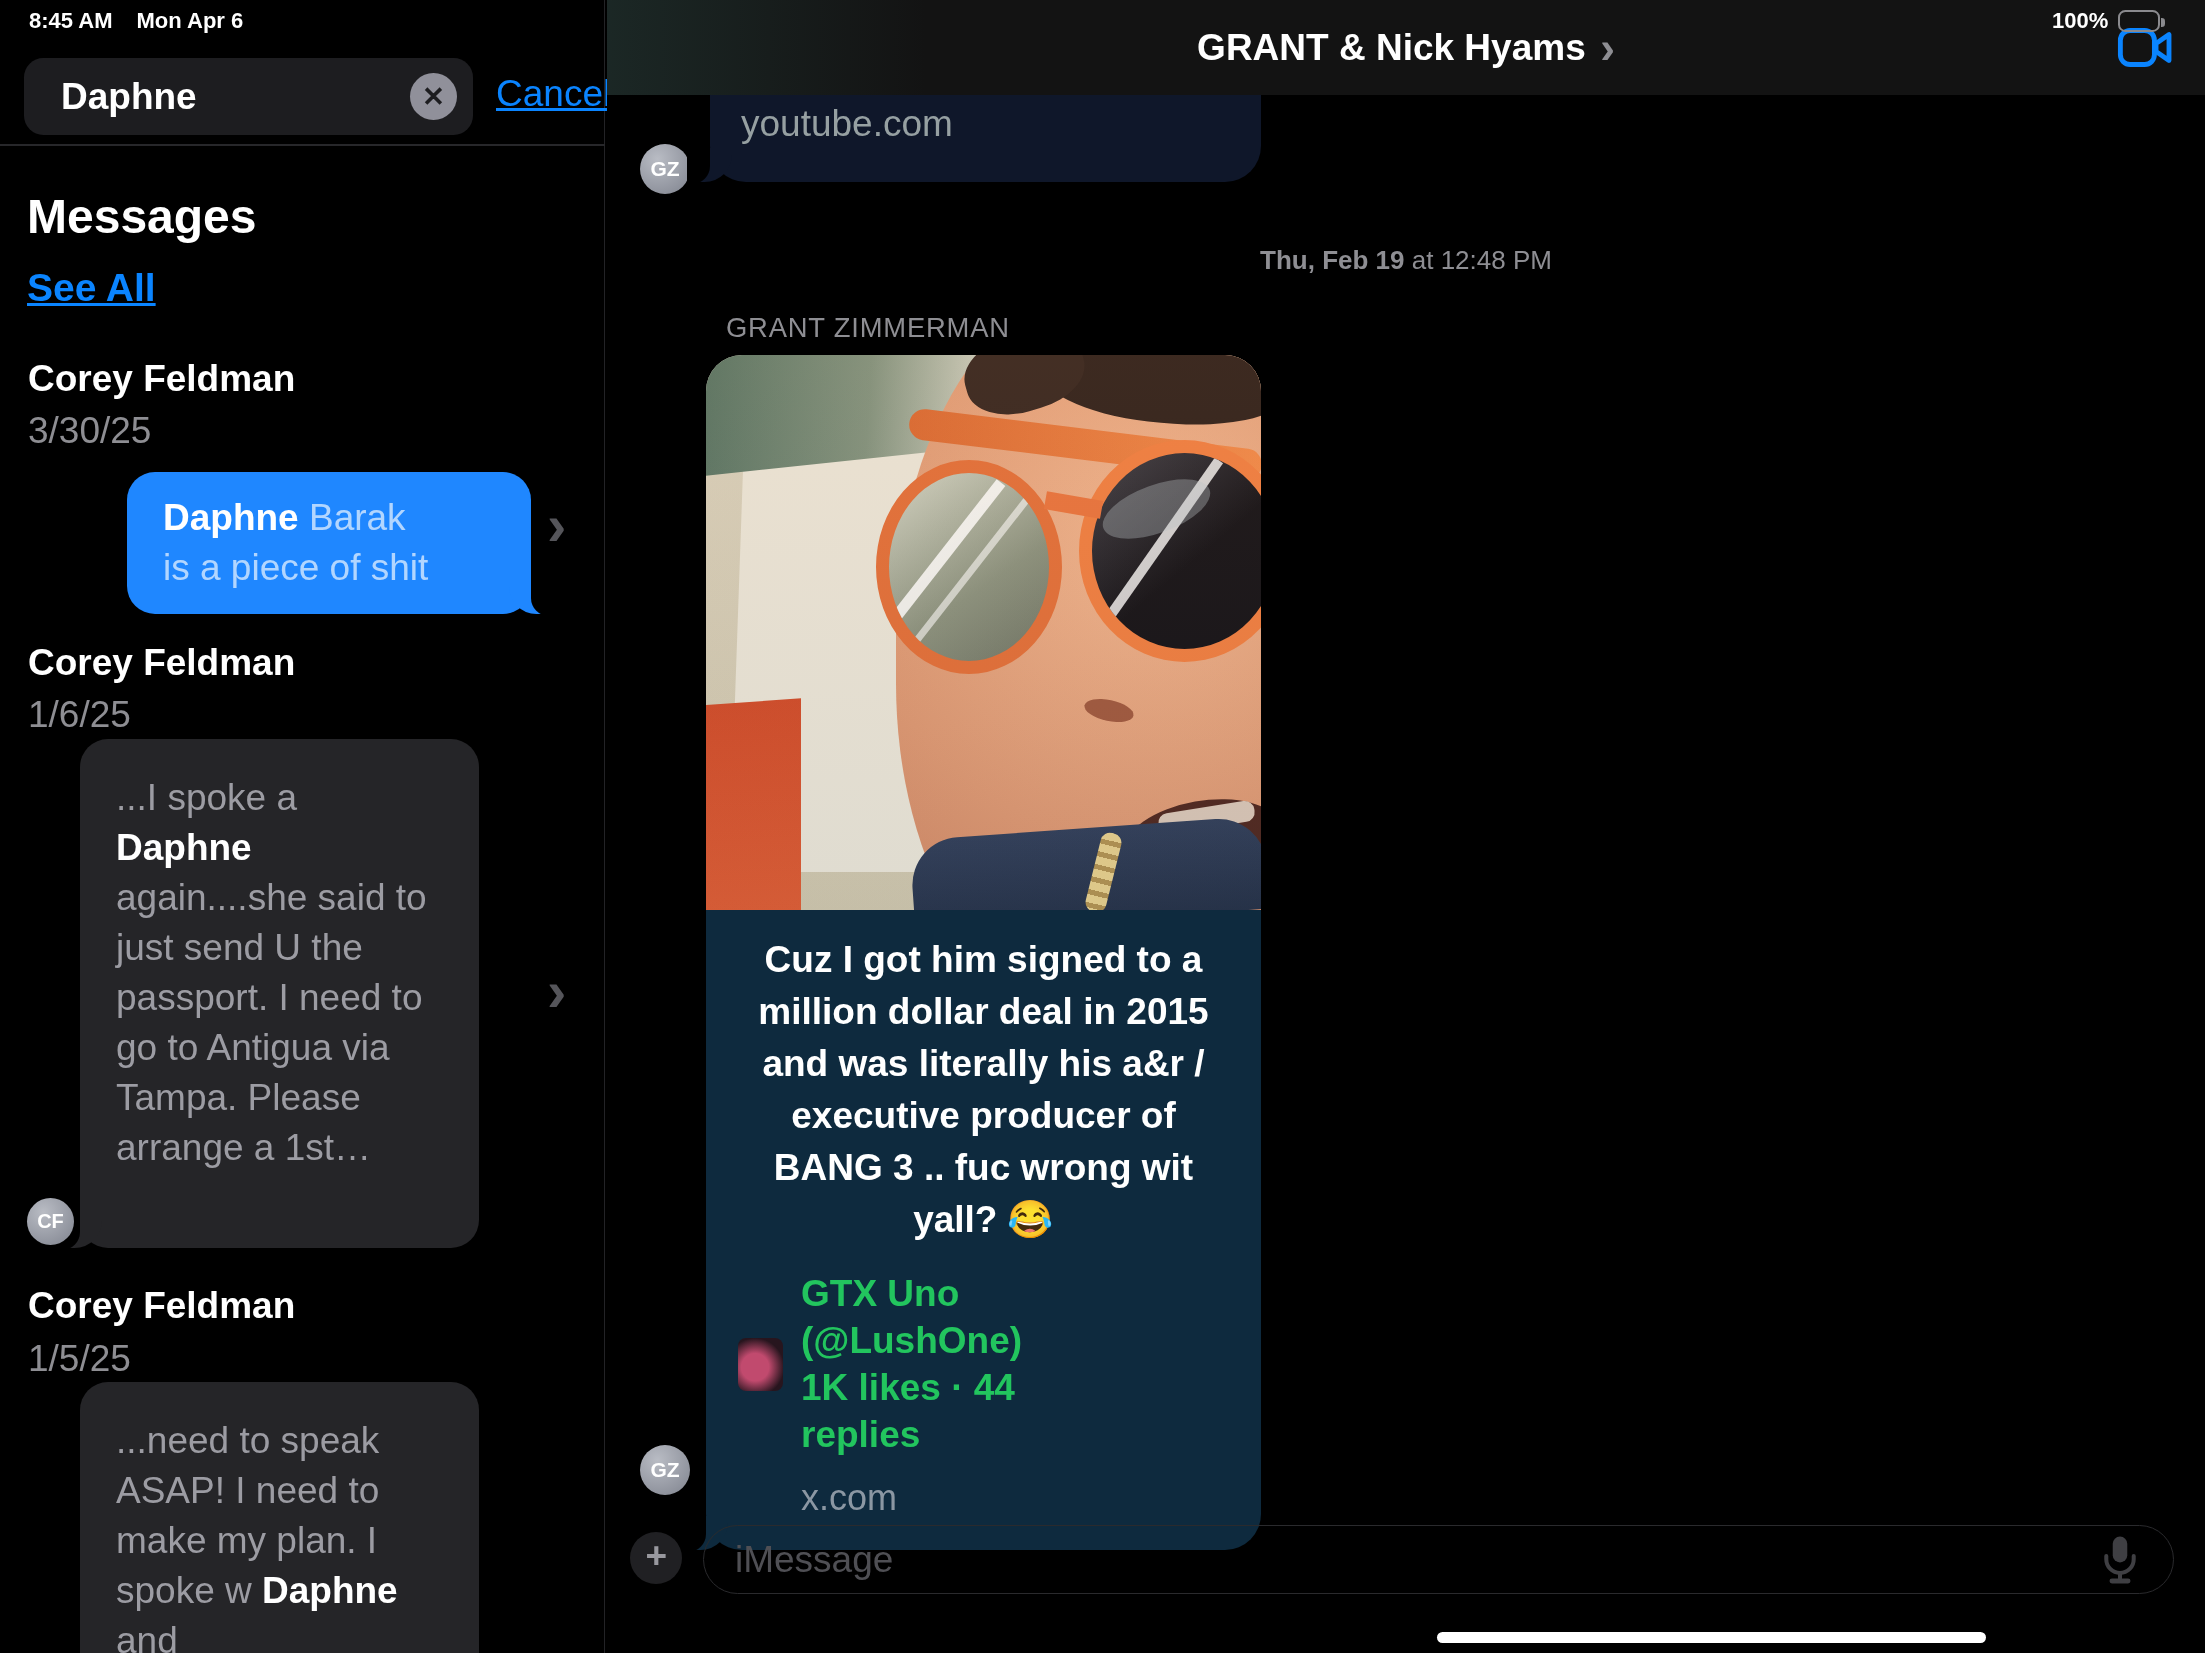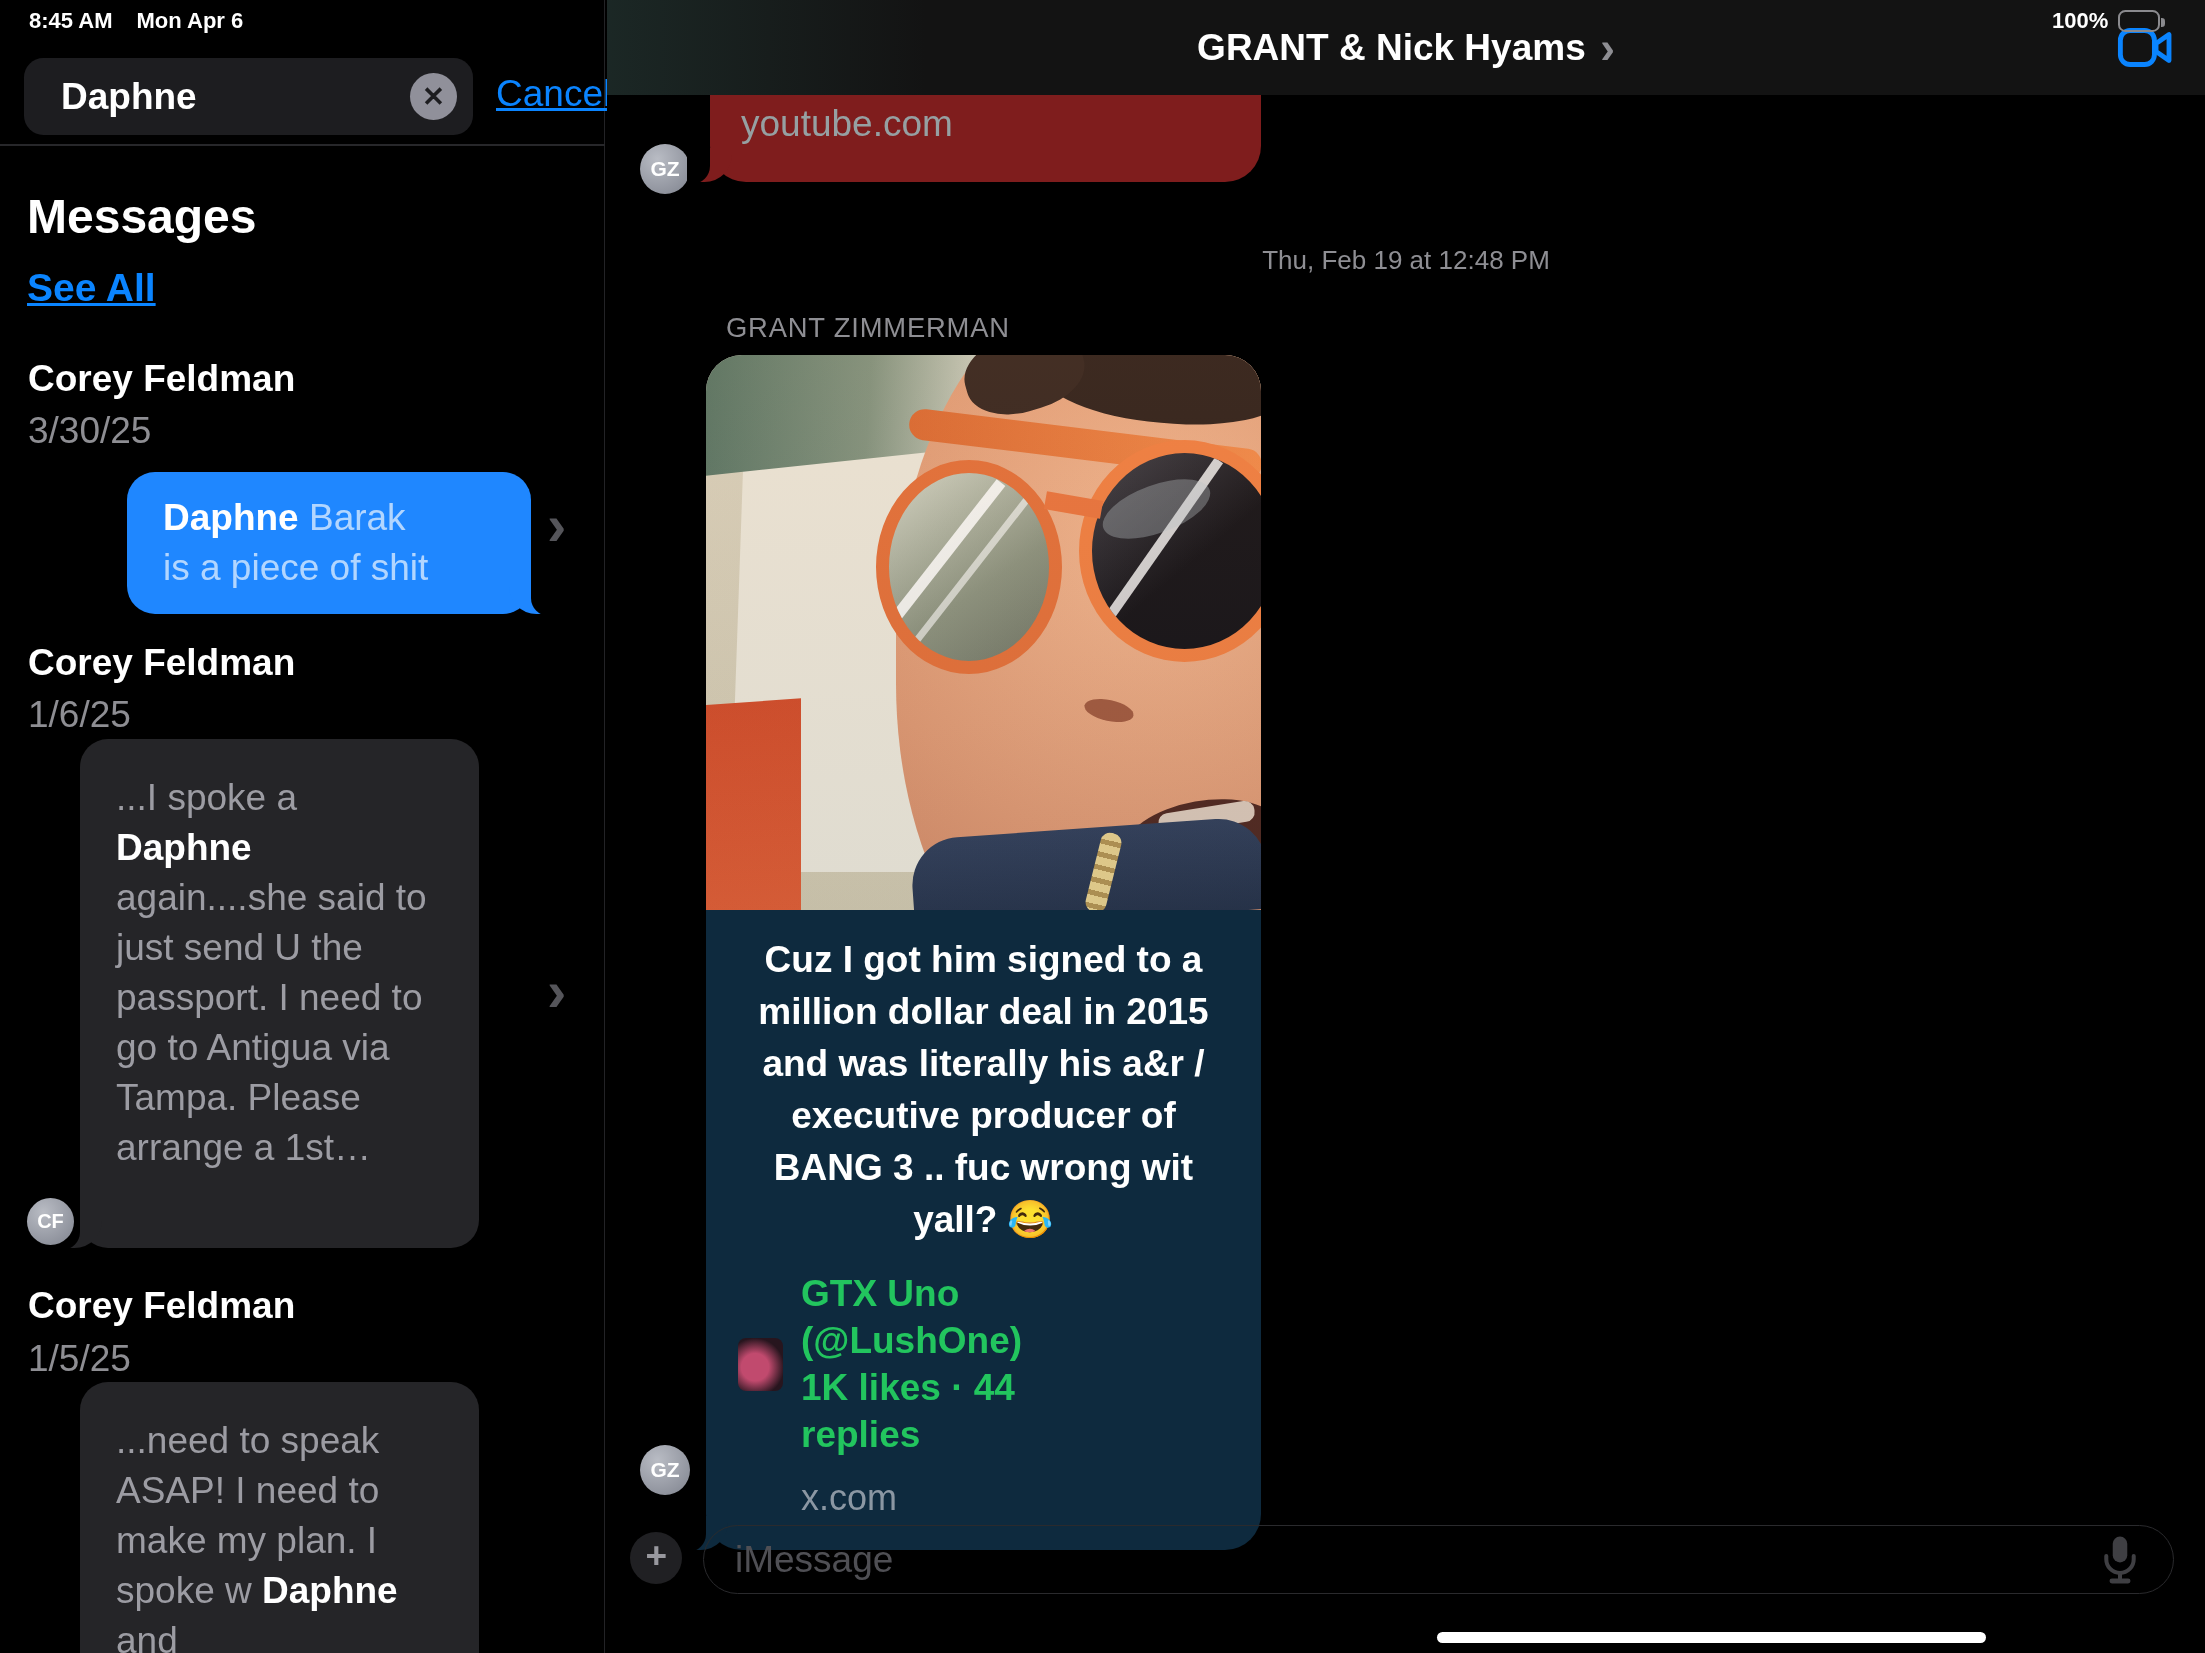--- a/index.html
+++ b/index.html
@@ -60,26 +60,26 @@
   .status-right { position:absolute; right:45px; top:8px; z-index:9; display:flex;
                   align-items:center; font-size:22px; font-weight:700; }
   .batt { width:42px; height:22px; border:2.4px solid #8a8a8e; border-radius:7.3px; margin-left:9.7px;
           padding:2.4px; position:relative; }
   .batt-fill { width:100%; height:100%; background:#fff; border-radius:3.2px; }
   .batt-nub { position:absolute; right:-6.5px; top:5.7px; width:4px; height:9px;
               background:#8a8a8e; border-radius:0 3.2px 3.2px 0; }
 
   .gz-avatar { position:absolute; width:50px; height:50px; line-height:50px; font-size:21px; z-index:1; }
   .yt-bubble { position:absolute; left:103px; top:32px; width:551px; height:150px; z-index:1;
-               background:#7f1d1d; border-radius:36px; }
+               background:#0f172a; border-radius:36px; }
   .yt-text { position:absolute; left:31px; top:71px; font-size:37px; color:#96a0a2; }
 
   .timestamp { position:absolute; left:0; top:245px; width:1598px; text-align:center;
                font-size:26px; color:#8e8e93; }
-  .timestamp b { font-weight:400; }
+  .timestamp b { font-weight:700; }
   .sender-label { position:absolute; left:119px; top:312px; font-size:27.4px; color:#8e8e93;
                   letter-spacing:0.8px; }
 
   
   .card { position:absolute; left:99px; top:355px; width:555px; }
   .photo { position:relative; width:555px; height:555px; border-radius:36px 36px 0 0;
            overflow:hidden; background:linear-gradient(180deg,#d8d2bf,#cfc7ae); }
   .ph-white { position:absolute; left:32px; top:0; width:266px; height:517px;
               background:#eae6d9; transform:skewX(-2deg); }
   .ph-teal { position:absolute; left:-24px; top:-24px; width:339px; height:129px;

